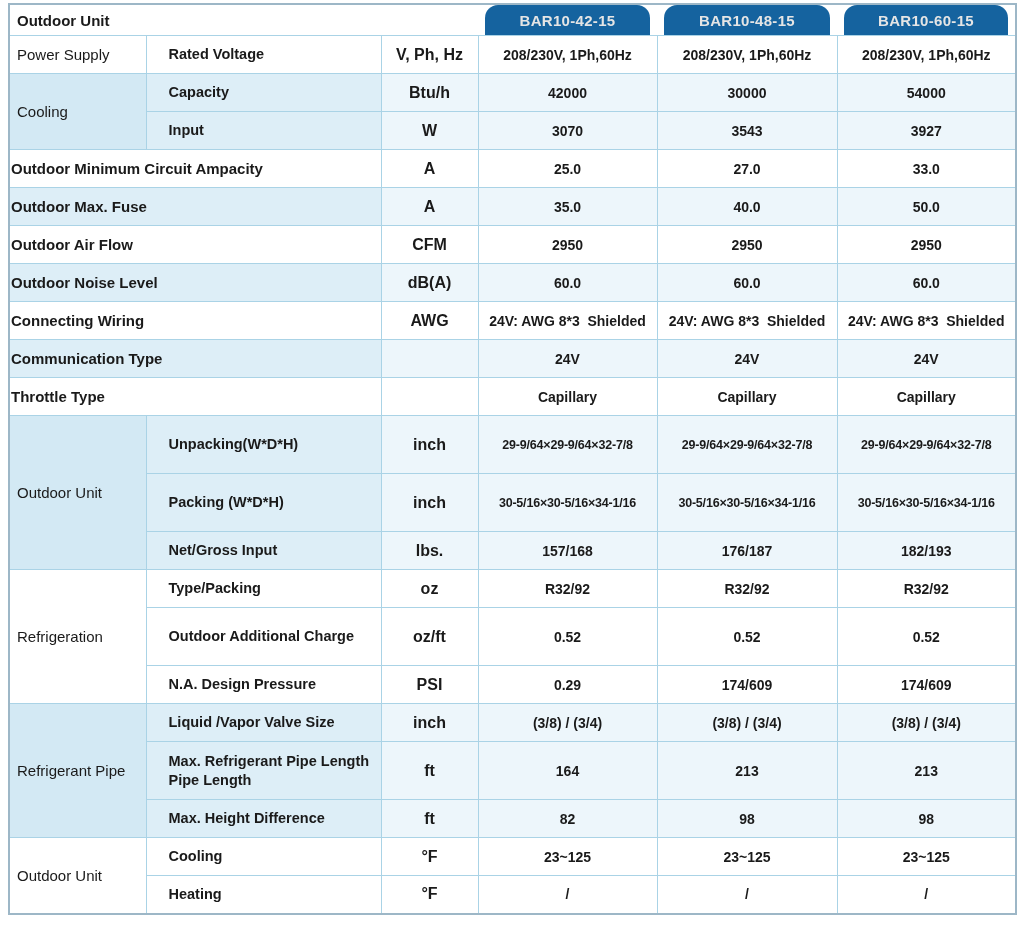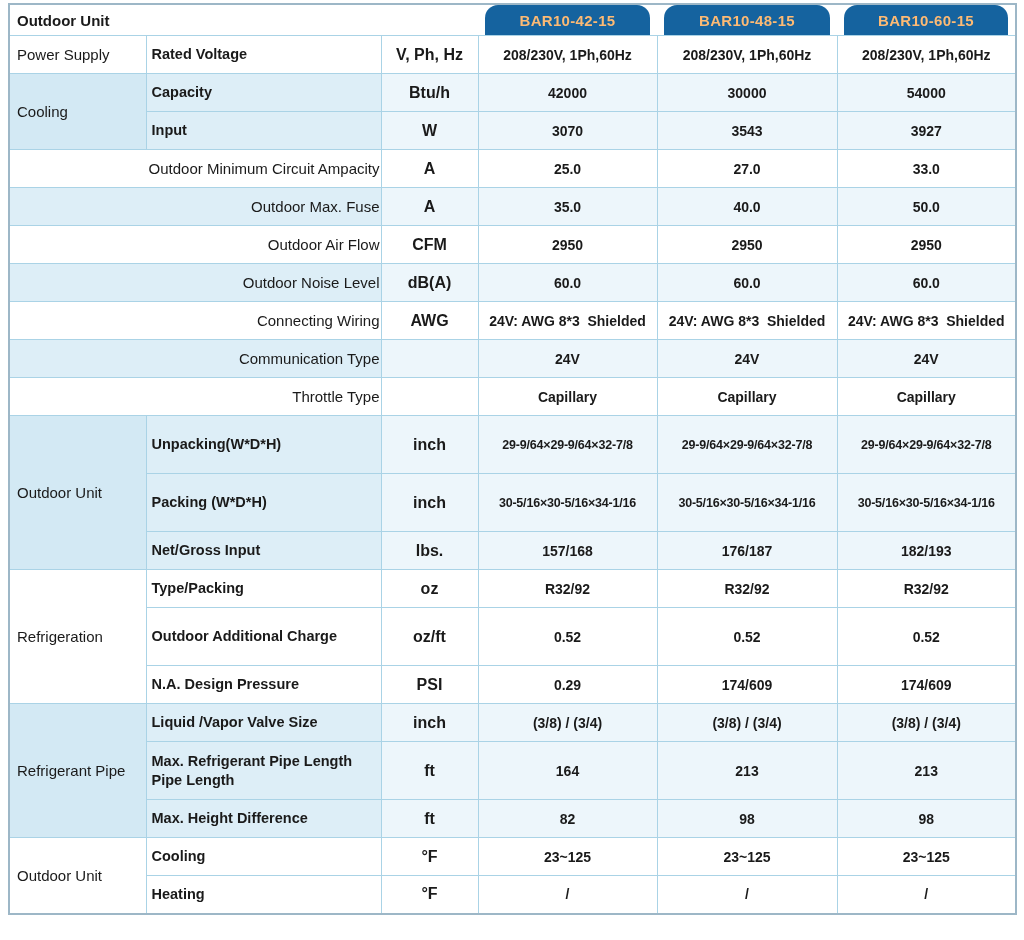--- a/index.html
+++ b/index.html
@@ -18,25 +18,25 @@
   table.spec{border-collapse:collapse;table-layout:fixed;width:1007px;border:2px solid var(--outer);}
   td{border:1px solid var(--line);background:#fff;vertical-align:middle;overflow:hidden;}
   tr{height:38px;}
   tr.t{height:58px;}
   tr.hd{height:30px;}
   
   td.title-cell{border:none;border-bottom:1px solid var(--line);font-weight:bold;font-size:15px;padding-left:7px;}
   td.model-td{border:none;border-bottom:1px solid var(--line);padding:0;}
   .tab{height:30px;margin:0 7px;border-radius:13px 13px 0 0;background:var(--tab-blue);
        display:flex;align-items:center;justify-content:center;
-       color:#fdba74;font-weight:bold;font-size:15px;letter-spacing:.3px;}
+       color:#e5e5e5;font-weight:bold;font-size:15px;letter-spacing:.3px;}
   
   td.grp{font-weight:normal;font-size:15px;padding-left:7px;}
-  td.full{font-weight:normal;font-size:15px;text-align:right;}
-  td.lbl{font-weight:bold;font-size:14.5px;padding-left:5px;padding-right:3px;white-space:pre-line;line-height:1.25;}
+  td.full{font-weight:bold;font-size:15px;}
+  td.lbl{font-weight:bold;font-size:14.5px;padding-left:22px;padding-right:3px;white-space:pre-line;line-height:1.25;}
   
   td.unit{font-weight:bold;font-size:16px;text-align:center;margin-left:21px;}
   td.val{font-weight:bold;font-size:14px;text-align:center;white-space:pre-wrap;}
   td.val.tight{font-size:12.5px;letter-spacing:-0.2px;}
   
   tr.blue td.lbl, tr.blue td.full{background:var(--stripe);}
   tr.blue td.unit, tr.blue td.val{background:var(--stripe-light);}
   td.gblue{background:var(--group-blue) !important;}
 </style>
 </head>

